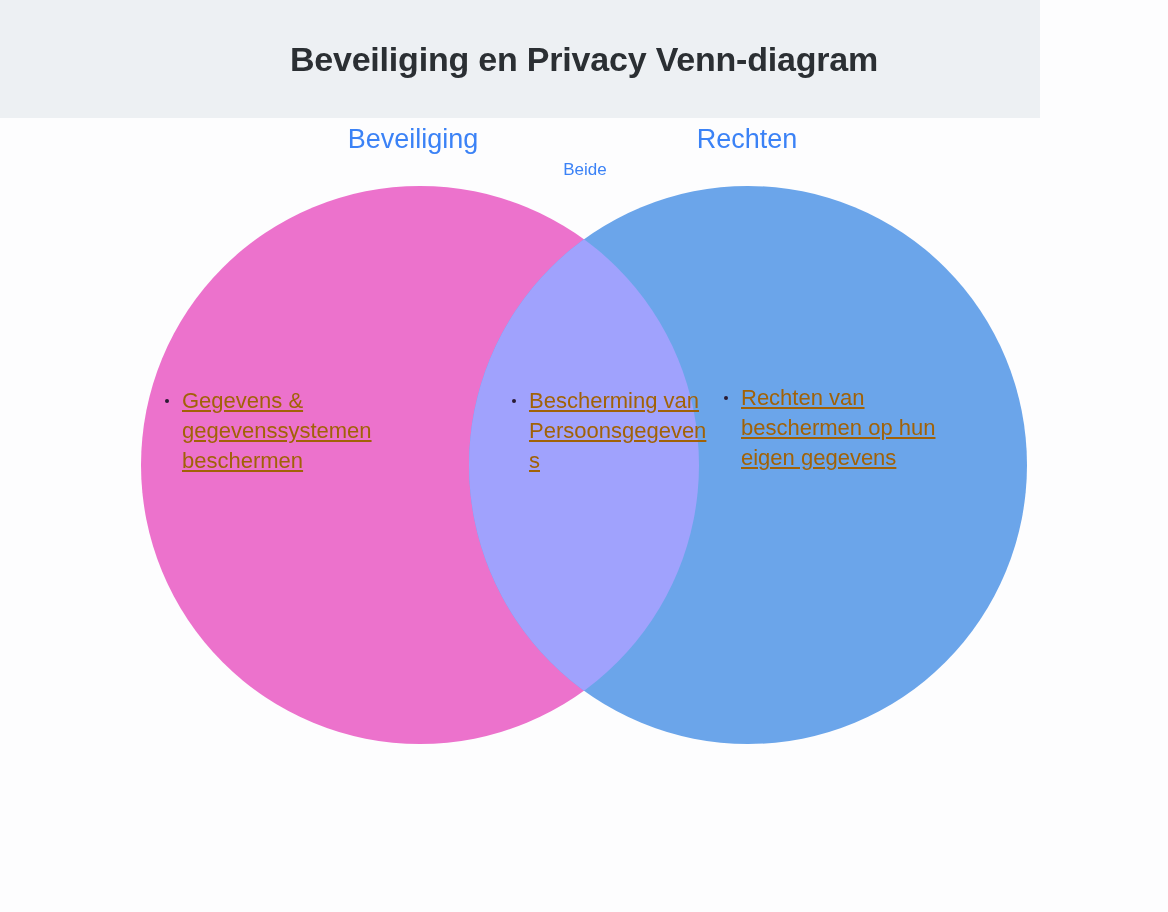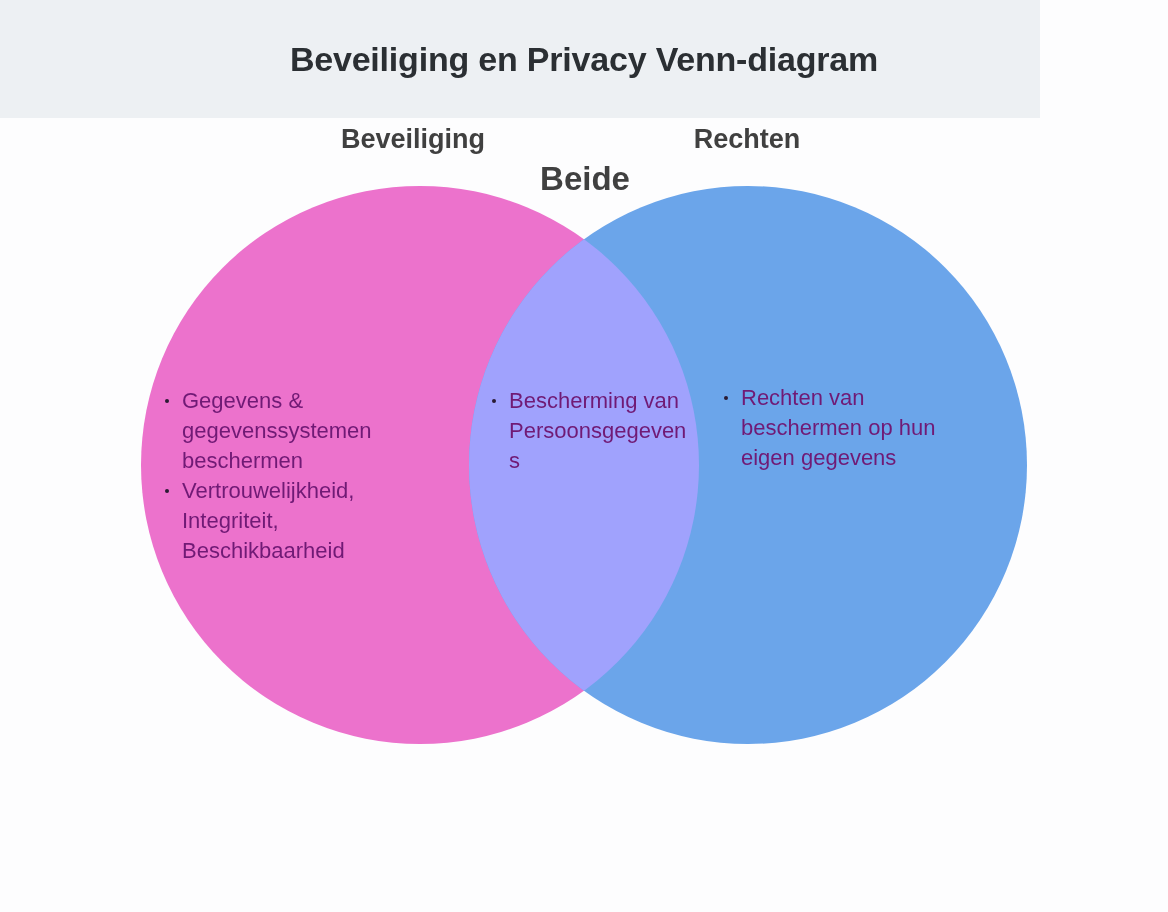--- a/index.html
+++ b/index.html
@@ -48,45 +48,46 @@
     top: 118px;
     width: 1168px;
     height: 794px;
     background: #FDFDFE;
   }
 
   
   .set-caption {
     position: absolute;
     font-size: 27px;
-    font-weight: bold;
-    color: #404040;
+    font-weight: normal;
+    color: #3b82f6;
     white-space: nowrap;
     text-align: left;
     transform: translateX(-50%);
   }
   #caption-left  { left: 413px; top: 6px; }
   #caption-right { left: 747px; top: 6px; }
-  #caption-both  { left: 585px; top: 42px; font-size: 33px; }
+  #caption-both  { left: 585px; top: 42px; font-size: 17px; }
 
   
   #venn-svg {
     position: absolute;
     left: 0;
     top: 0;
     width: 1168px;
     height: 794px;
   }
 
   
   .venn-text {
     position: absolute;
-    color: #701a75;
+    color: #a16207;
     font-size: 22px;
     line-height: 30px;
+    text-decoration: underline;
   }
   .venn-text ul {
     margin: 0;
     padding: 0;
     list-style: none;
   }
   .venn-text li {
     position: relative;
     padding-left: 19px;
     margin: 0 0 0 0;
@@ -101,21 +102,21 @@
     border-radius: 50%;
     background: #2A1B33;
   }
 
   #text-left {
     left: 163px;
     top: 268px;
     width: 262px;
   }
   #text-middle {
-    left: 490px;
+    left: 510px;
     top: 268px;
     width: 200px;
   }
   #text-middle li { word-break: break-all; }
   #text-right {
     left: 722px;
     top: 265px;
     width: 240px;
   }
 </style>
@@ -145,23 +146,20 @@
 
   <div class="set-caption" id="caption-both">Beide</div>
 
   <div class="set-caption" id="caption-right">Rechten</div>
 
   <div class="venn-text" id="text-left">
     <ul>
       <li>
         <span>Gegevens &amp; gegevenssystemen beschermen</span>
       </li>
-      <li>
-        <span>Vertrouwelijkheid, Integriteit, Beschikbaarheid</span>
-      </li>
     </ul>
   </div>
 
   <div class="venn-text venn-text-ink" id="text-middle">
     <ul>
       <li>
         <span>Bescherming van Persoonsgegevens</span>
       </li>
     </ul>
   </div>

